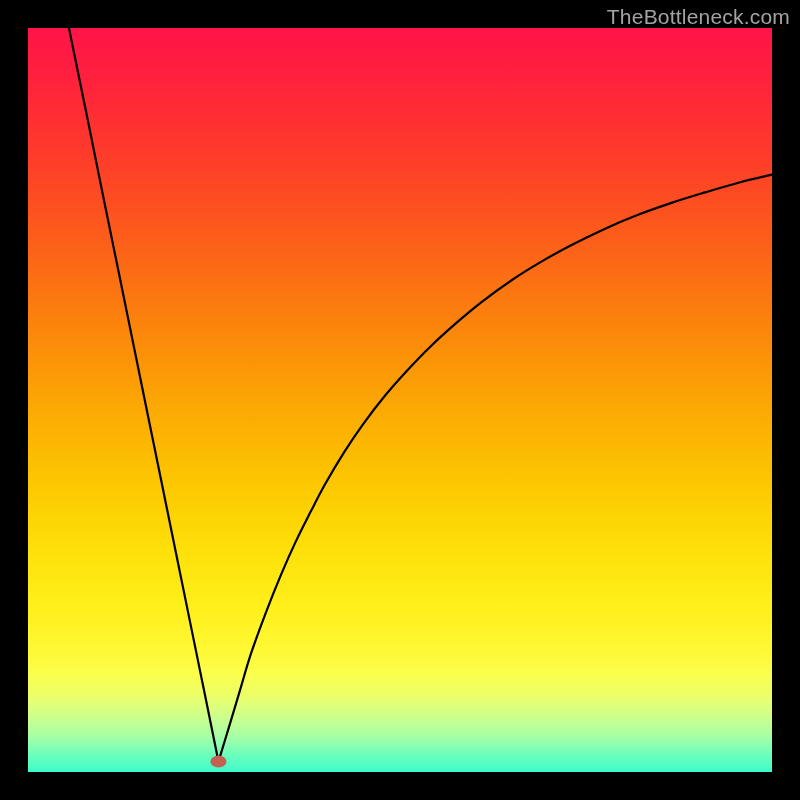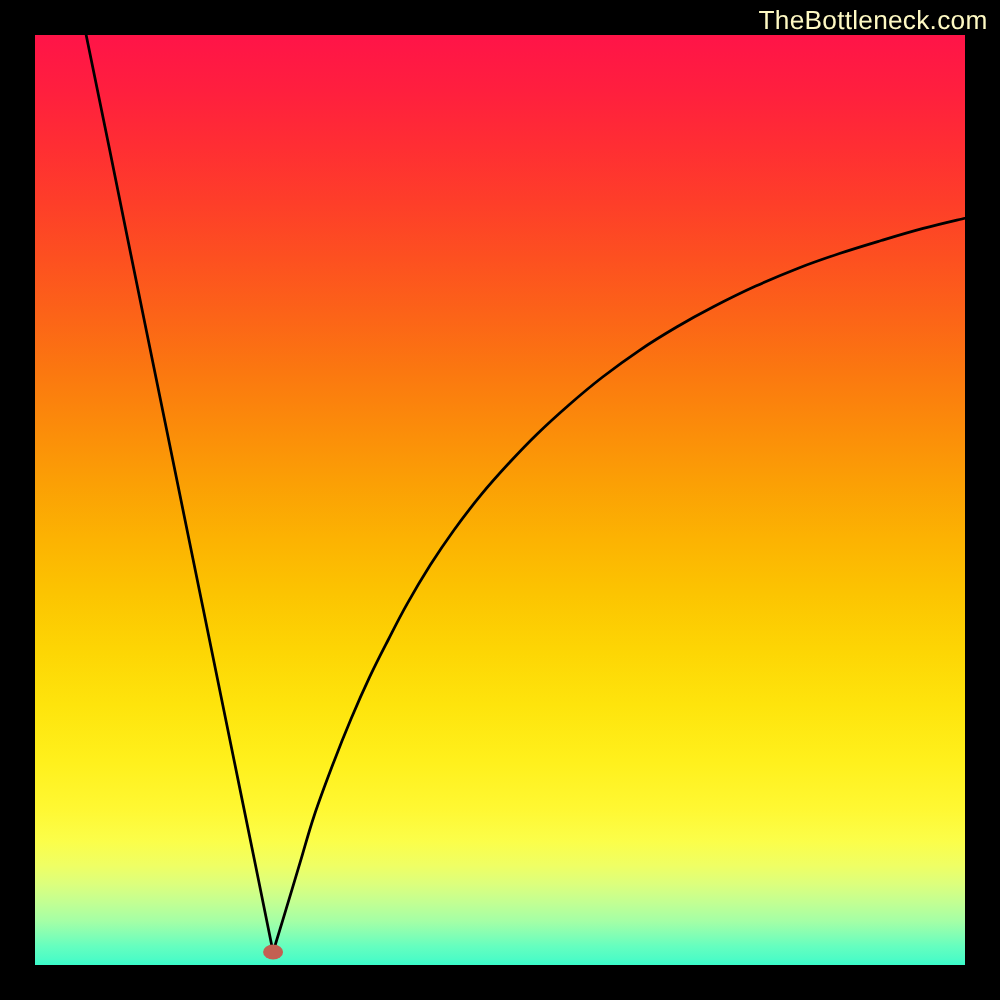--- a/index.html
+++ b/index.html
@@ -31,21 +31,21 @@
     left: 0;
     top: 0;
     width: 100%;
     height: 100%;
     overflow: visible;
   }
   .watermark {
     position: absolute;
     top: 5px;
     right: 10px;
-    color: #fef9c3;
+    color: #a3a3a3;
     font-size: 21px;
     font-weight: 400;
     letter-spacing: 0.2px;
   }
 </style>
 </head>
 <body>
 
 <div class="watermark">TheBottleneck.com</div>
 

